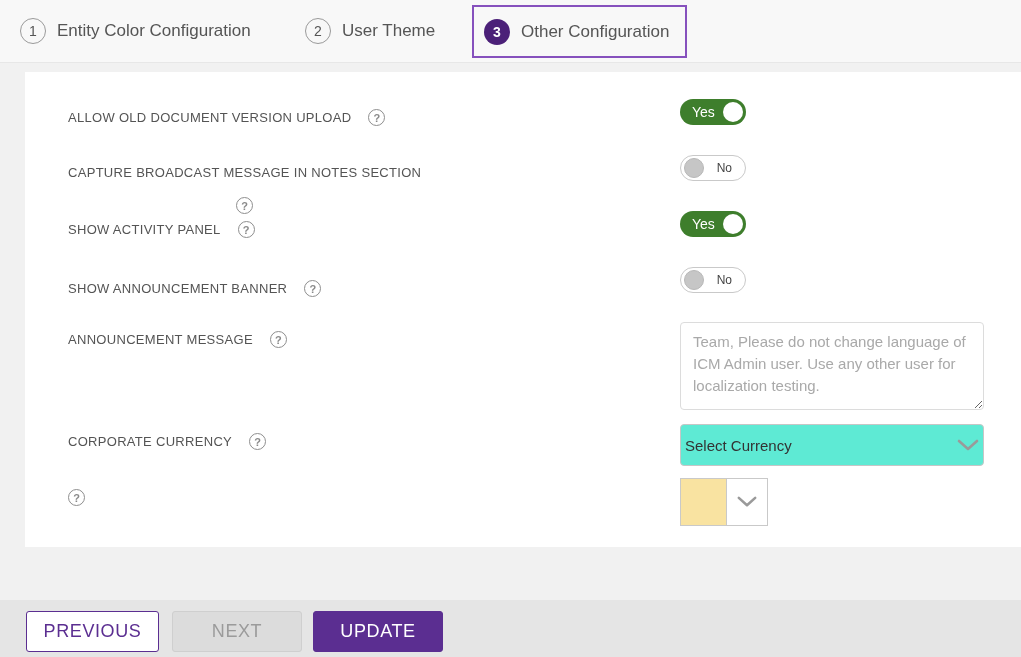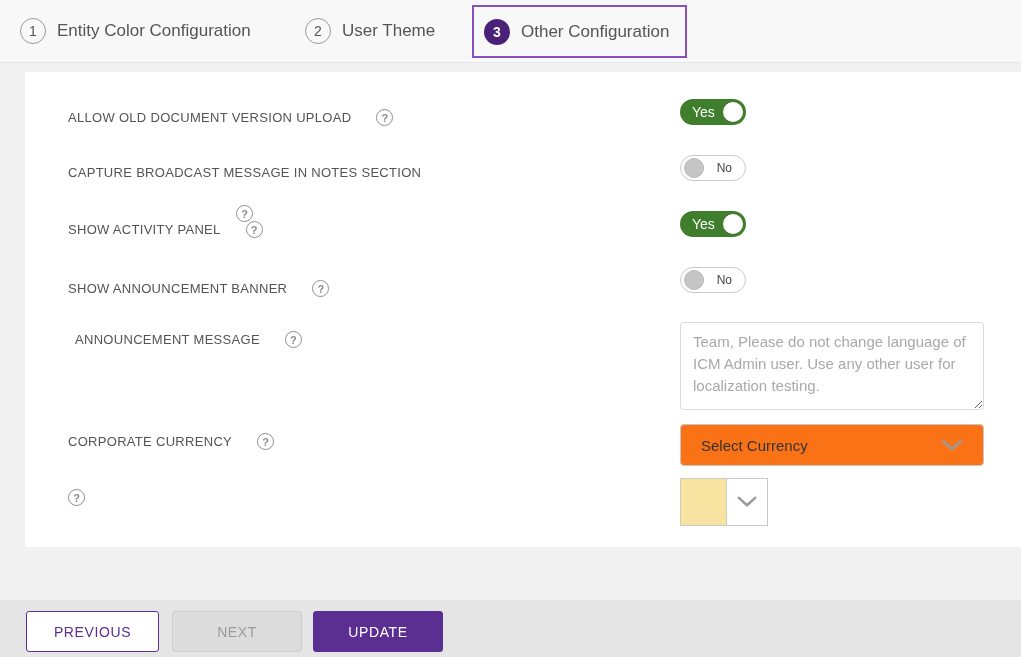--- a/index.html
+++ b/index.html
@@ -39,35 +39,35 @@
     background:#4b2078; border:none; color:#fff; font-weight:bold;
   }
 
   
   .card {
     position:absolute; left:25px; top:72px; width:996px; height:475px;
     background:#ffffff;
   }
   .row-label-group {
     position:absolute; left:43px;
-    display:flex; align-items:center; gap:25px;
+    display:flex; align-items:center; gap:17px;
   }
   .setting-label {
     font-size:13px; color:#545454; letter-spacing:0.3px; white-space:nowrap;
   }
   .help-icon {
     width:17px; height:17px; border-radius:50%;
     border:1px solid #8e8e8e; color:#8a8a8a;
     font-size:11px; font-weight:bold;
     display:flex; align-items:center; justify-content:center;
     cursor:pointer; flex:0 0 auto;
   }
 
   .lg-1 { top:37px; } .lg-2 { top:93px;flex-direction:column; } .lg-3 { top:149px; }
-  .lg-4 { top:208px; } .lg-5 { top:259px;margin-left:7px; } .lg-6 { top:361px; }
+  .lg-4 { top:208px; } .lg-5 { top:259px; } .lg-6 { top:361px; }
   .lg-7 { top:417px; }
 
   
   .toggle {
     position:absolute; left:655px; width:66px; height:26px;
     border-radius:14px; cursor:pointer;text-align:center;
   }
   .tg-1 { top:27px; } .tg-2 { top:83px; } .tg-3 { top:139px; } .tg-4 { top:195px; }
   .toggle .knob {
     position:absolute; width:20px; height:20px; border-radius:50%;
@@ -89,43 +89,43 @@
     border:1px solid #dcdcdc; border-radius:4px;
     padding:8px 12px; font-family:"Liberation Sans", sans-serif;
     font-size:15px; line-height:22px; color:#333;
     resize:both; outline:none; background:#fff;
   }
   .announcement-textarea::placeholder { color:#a9a9a9; }
 
   
   .currency-select {
     position:absolute; left:655px; top:352px; width:304px; height:42px;
-    border:1px solid #c6c6c6; border-radius:4px; background:#f97316;
+    border:1px solid #c6c6c6; border-radius:4px; background:#5eead4;
     display:flex; align-items:center; justify-content:space-between;
-    padding:0 20px; cursor:pointer;
+    padding:0 4px; cursor:pointer;
   }
   .currency-select .sel-text { font-size:15px; color:#333; }
 
   
   .color-picker {
     position:absolute; left:655px; top:406px; width:88px; height:48px;
     border:1px solid #c9c9c9; background:#fff; display:flex; cursor:pointer;
   }
   .color-swatch { width:46px; height:100%; border-right:1px solid #c9c9c9; }
   .color-chevron { flex:1; display:flex; align-items:center; justify-content:center; }
 
   
   .footer-bar {
     position:absolute; left:0; top:600px; width:1021px; height:57px;
     background:#e5e5e5;
   }
   .btn {
     position:absolute; top:11px; height:41px;
     border-radius:3px; font-family:"Liberation Sans", sans-serif;
-    font-size:14px; letter-spacing:0.6px; cursor:pointer;
+    font-size:18px; letter-spacing:0.6px; cursor:pointer;
     display:flex; align-items:center; justify-content:center;
   }
   .btn-previous {
     left:26px; width:133px; background:#ffffff;
     border:1px solid #5b2e91; color:#5b2e91;
   }
   .btn-next {
     left:172px; width:130px; background:#dcdcdc;
     border:1px solid #cfcfcf; color:#9b9b9b; cursor:default;
   }

